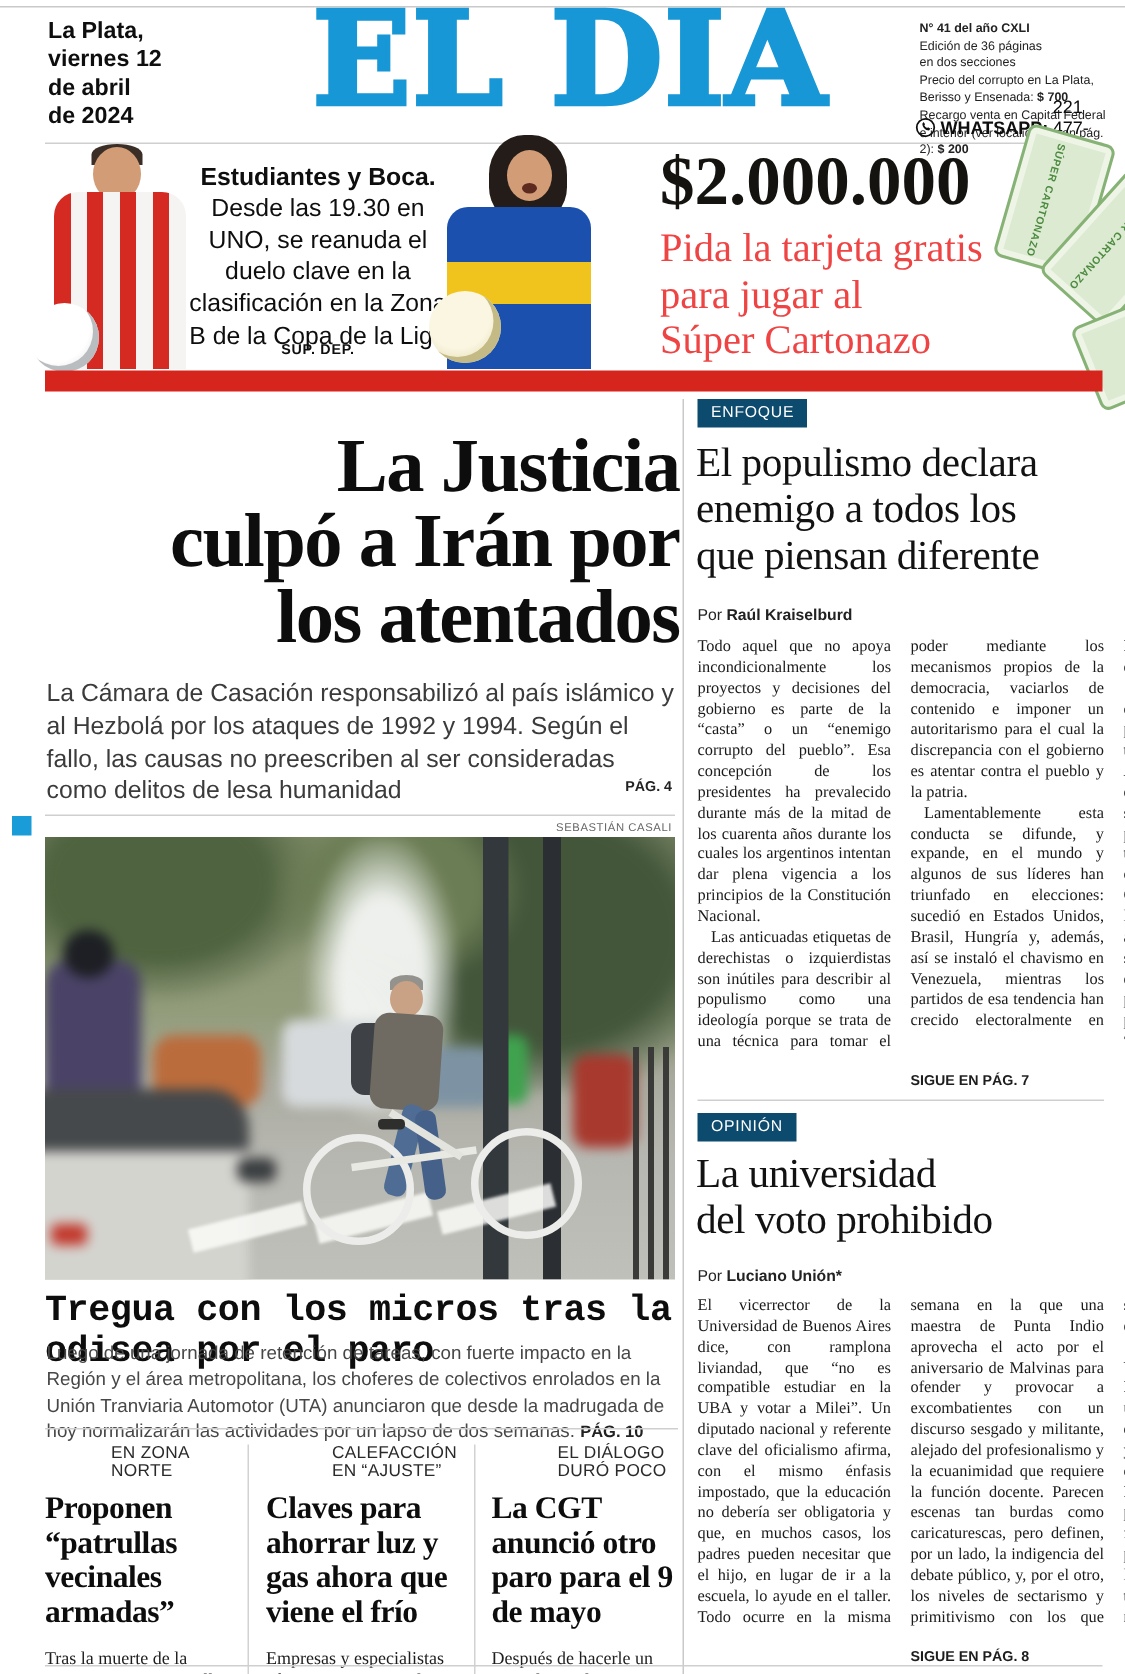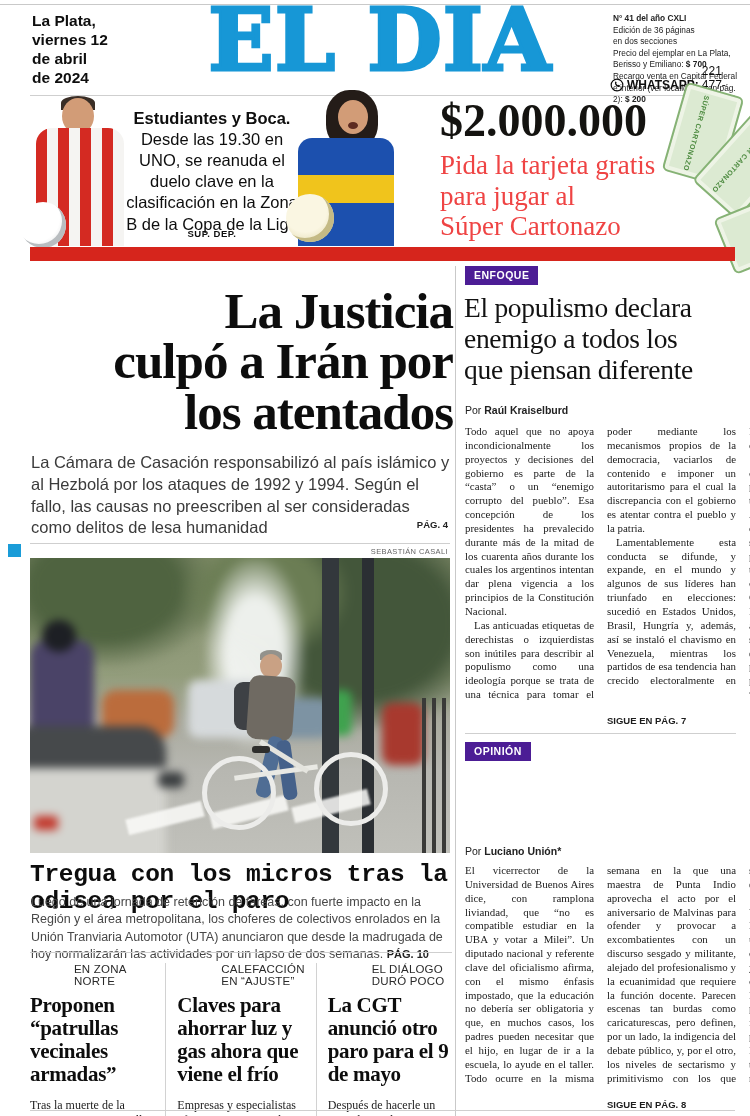--- a/index.html
+++ b/index.html
@@ -125,21 +125,21 @@
   .bottom-cols{position:absolute;left:30px;top:963px;width:422px;display:flex;}
   .bcol{width:133px;}
   .bcol + .bcol{border-left:1px solid #d2d2d2;padding-left:11px;margin-left:11px;}
   .b-kicker{font-size:11.5px;color:#2a2a2a;letter-spacing:.2px;padding-left:44px;}
   .b-headline{margin-top:7px;font-family:"Liberation Serif",serif;font-weight:bold;
               font-size:21px;line-height:1.09;letter-spacing:-.3px;color:#0d0d0d;}
   .b-body{margin-top:12px;font-family:"Liberation Serif",serif;font-size:12px;line-height:1.32;color:#1d1d1d;}
   .bottom-hairline{position:absolute;left:30px;top:1110px;width:705px;height:1px;background:#cfcfcf;}
 
   
-  .badge{position:absolute;background:#4c1d95;color:#fff;font-weight:bold;font-size:10.5px;
+  .badge{position:absolute;background:#0c4a6e;color:#fff;font-weight:normal;font-size:10.5px;
          letter-spacing:.5px;padding:3px 9px 4px;}
   .badge-enfoque{left:465px;top:266px;}
   .badge-opinion{left:465px;top:742px;}
   .r-headline{position:absolute;left:464px;width:272px;font-family:"Liberation Serif",serif;
               font-size:27.5px;line-height:1.12;letter-spacing:-.3px;color:#121212;}
   .hl-enfoque{top:293px;}
   .hl-opinion{top:767px;}
   .byline{position:absolute;left:465px;font-size:10.5px;color:#222;}
   .by-enfoque{top:404px;}
   .by-opinion{top:845px;}
@@ -164,21 +164,21 @@
 
   <div class="date-block pre">La Plata,
 viernes 12
 de abril
 de 2024</div>
   <div class="logo">EL DIA</div>
   <div class="ed-info">
     <div class="ed-bold">N° 41 del año CXLI</div>
     <div class="pre">Edición de 36 páginas
 en dos secciones</div>
-    <div><span>Precio del ejemplar en La Plata, Berisso y Emiliano: </span><b>$ 700</b></div>
+    <div><span>Precio del corrupto en La Plata, Berisso y Ensenada: </span><b>$ 700</b></div>
     <div><span>Recargo venta en Capital Federal e interior (ver localidades en pág. 2): </span><b>$ 200</b></div>
   </div>
   <div class="wa-line">
     <svg class="wa-icon" viewBox="0 0 24 24">
       <circle cx="12" cy="12" r="10" fill="none" stroke="#0e0e0e" stroke-width="2"></circle>
       <path d="M8.5 7.5c-.5 4 3.5 8 7.5 8l1.6-2.2-2.7-1.6-1 .9c-1.3-.6-2.7-2-3.3-3.3l.9-1-1.6-2.7z" fill="#0e0e0e"></path>
     </svg>
     <b>WHATSAPP:</b>
     <span>221 477-9896</span>
   </div>
@@ -324,20 +324,22 @@
     <p>Todo aquel que no apoya incondicionalmente los proyectos y decisiones del gobierno es parte de la “casta” o un “enemigo corrupto del pueblo”. Esa concepción de los presidentes ha prevalecido durante más de la mitad de los cuarenta años durante los cuales los argentinos intentan dar plena vigencia a los principios de la Constitución Nacional.</p>
     <p>Las anticuadas etiquetas de derechistas o izquierdistas son inútiles para describir al populismo como una ideología porque se trata de una técnica para tomar el poder mediante los mecanismos propios de la democracia, vaciarlos de contenido e imponer un autoritarismo para el cual la discrepancia con el gobierno es atentar contra el pueblo y la patria.</p>
     <p>Lamentablemente esta conducta se difunde, y expande, en el mundo y algunos de sus líderes han triunfado en elecciones: sucedió en Estados Unidos, Brasil, Hungría y, además, así se instaló el chavismo en Venezuela, mientras los partidos de esa tendencia han crecido electoralmente en Francia, Italia y Suecia, entre otros países.</p>
     <p>Milei no es el primer líder con matices populistas en su personalidad que irrumpe triunfalmente en la Argentina, pero la originalidad fue que lo hizo sin ninguna estructura política. En consecuencia no tiene ni siquiera condicionamientos internos. Cabalgó sobre el fracaso de las administraciones anteriores y la corrupción social de la que culpó exclusivamente a los políticos, aunque ya presidente incluyó en la “casta” a empresarios prebendarios, periodistas “ensobrados”, dirigentes gremiales millonarios que no representan a los obreros e intelectuales complacientes.</p>
   </div>
   <div class="sigue sigue5">SIGUE EN PÁG. 7</div>
 
   <div class="mid-rule"></div>
 
   <div class="badge badge-opinion">OPINIÓN</div>
+  <div class="r-headline hl-opinion pre">La universidad
+del voto prohibido</div>
   <div class="byline by-opinion">
     <span>Por </span><b>Luciano Unión*</b>
   </div>
   <div class="art-body body-opinion">
     <p>El vicerrector de la Universidad de Buenos Aires dice, con ramplona liviandad, que “no es compatible estudiar en la UBA y votar a Milei”. Un diputado nacional y referente clave del oficialismo afirma, con el mismo énfasis impostado, que la educación no debería ser obligatoria y que, en muchos casos, los padres pueden necesitar que el hijo, en lugar de ir a la escuela, lo ayude en el taller. Todo ocurre en la misma semana en la que una maestra de Punta Indio aprovecha el acto por el aniversario de Malvinas para ofender y provocar a excombatientes con un discurso sesgado y militante, alejado del profesionalismo y la ecuanimidad que requiere la función docente. Parecen escenas tan burdas como caricaturescas, pero definen, por un lado, la indigencia del debate público, y, por el otro, los niveles de sectarismo y primitivismo con los que suele concebirse la educación en la Argentina.</p>
     <p>Las frases de Emiliano Yacobitti y de Bertie Benegas Lynch se conectan una con otra; casi podría decirse que se complementan y reconocen una coincidencia de fondo. Remiten a concepciones predemocráticas y se formulan desde una suerte de pedestal imaginario en el que las ideas sectarias y totalitarias tienden a naturalizarse. En aquellas sociedades primitivas en las que los padres de la clase trabajadora resignaban la educación de sus hijos para hacerlos trabajar, las universidades eran, a la vez, ámbitos uniformes, cerrados e incompatibles con ideas, todavía difusas, de diversidad y pluralismo. Dirigentes de la Argentina actual, como Yacobitti y Benegas Lynch, se hubieran sentido cómodos en los siglos XVII o XVIII: la escuela, para los que pueden; la universidad, para los que piensan igual.</p>
   </div>
   <div class="sigue sigue8">SIGUE EN PÁG. 8</div>
 
 </div>

